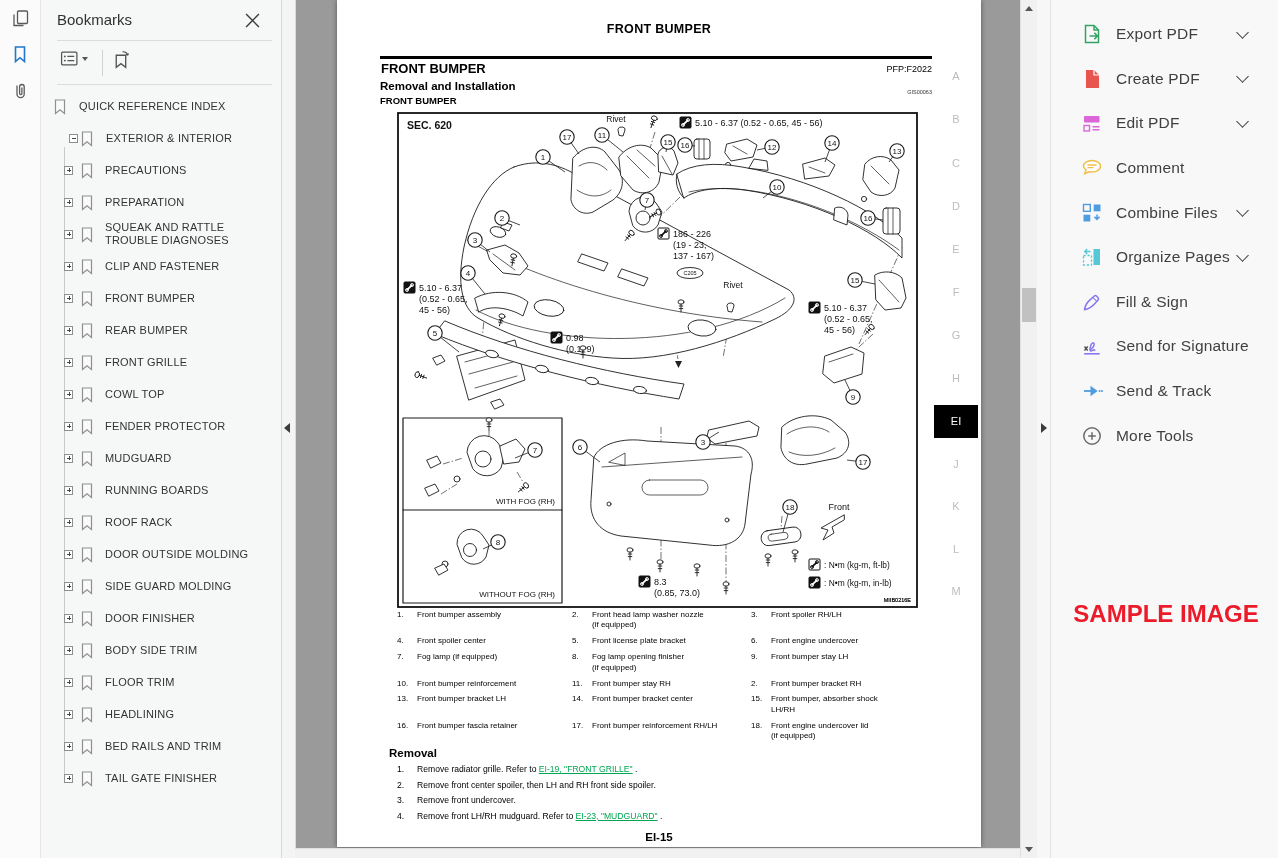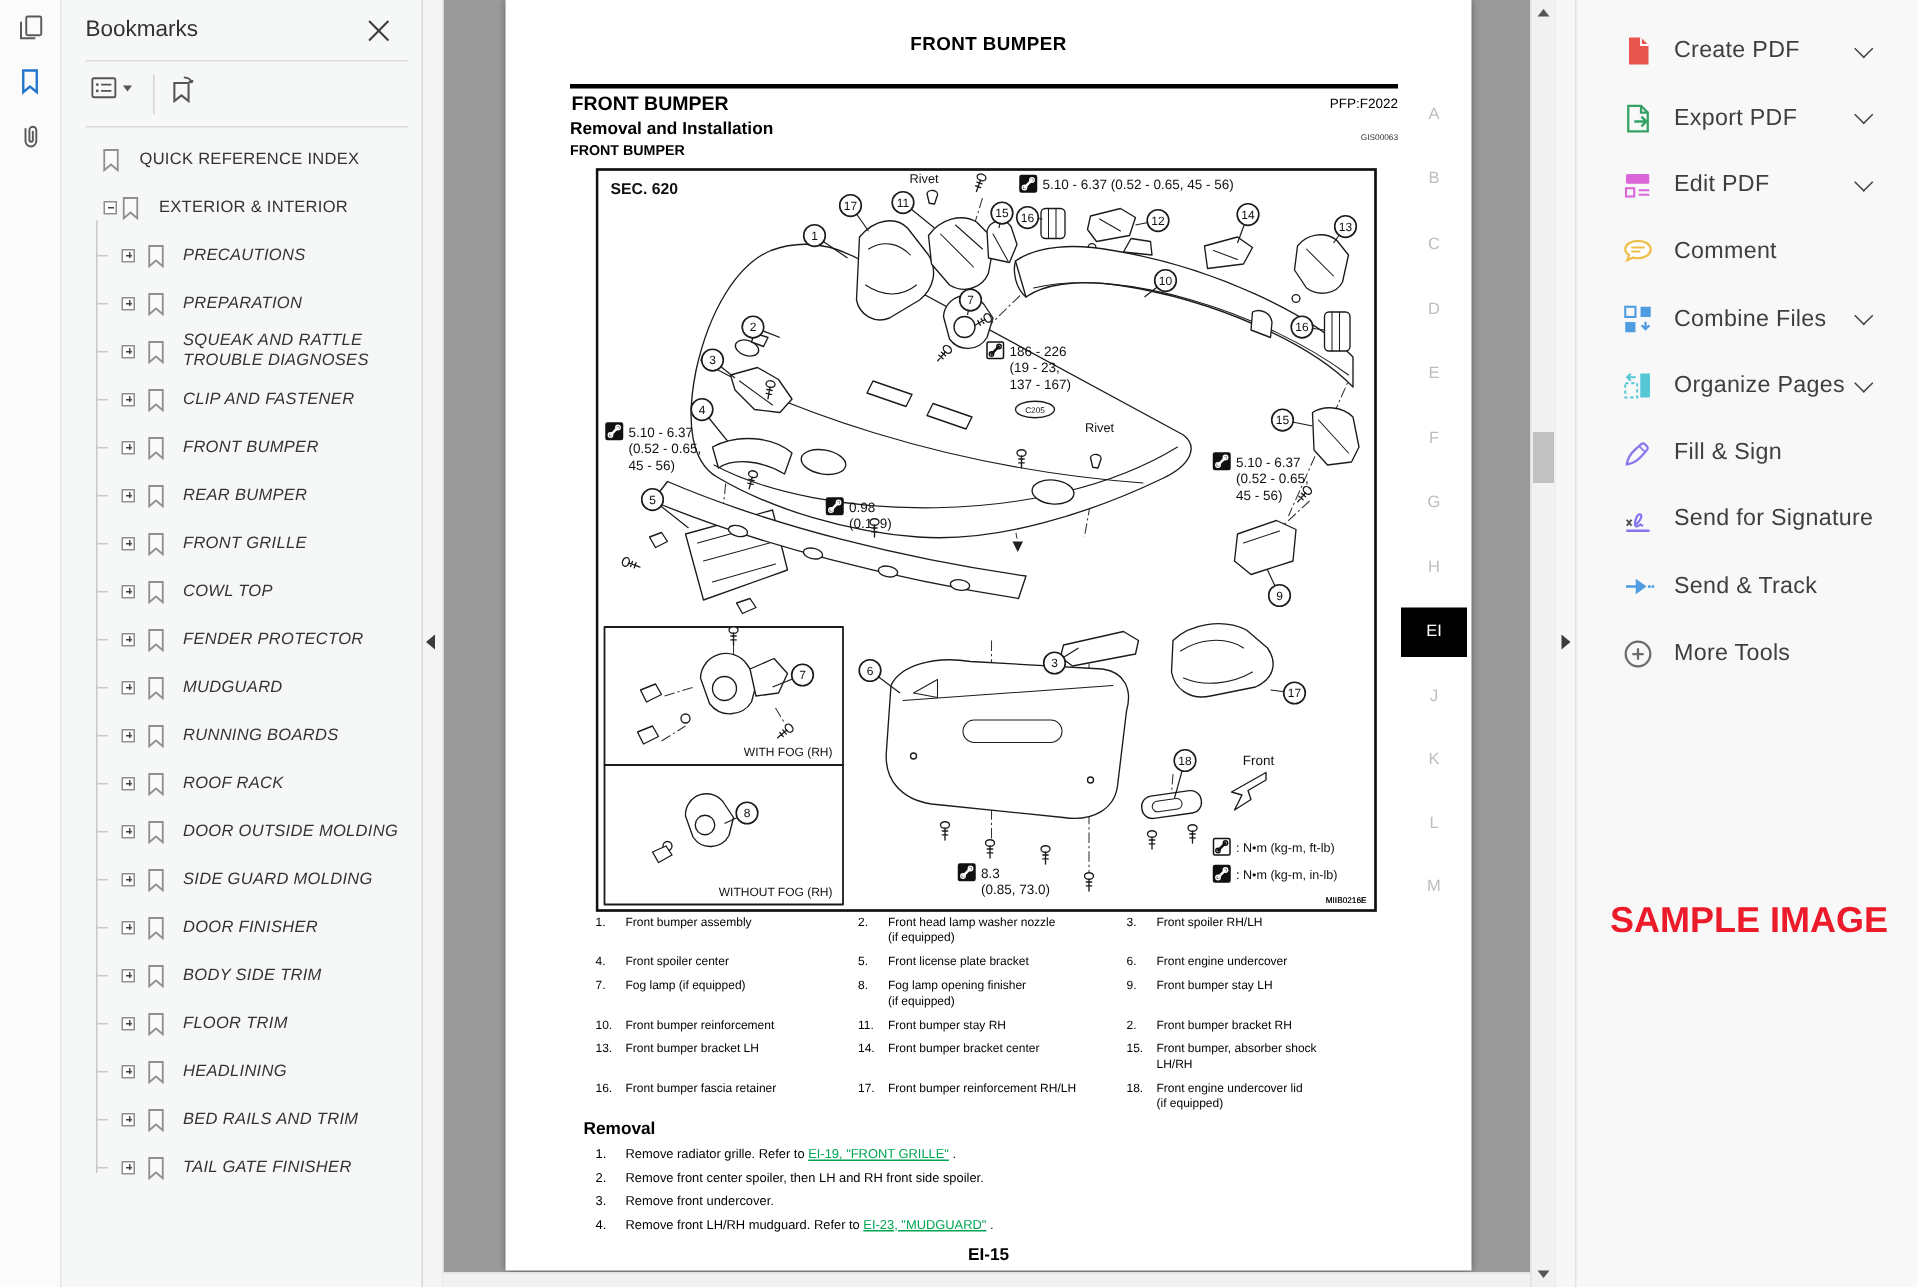--- a/index.html
+++ b/index.html
@@ -18,23 +18,23 @@
   #bm-toolbar{position:absolute;left:0;top:41px;right:0;height:43px;}
   .bm-tool{position:absolute;top:8px;display:flex;align-items:center;cursor:pointer;}
   #bm-opt{left:20px;}
   #bm-new{left:71px;}
   #bm-sep{position:absolute;left:62px;top:9px;width:1px;height:26px;background:#d2d2d2;}
   .caret-down{width:0;height:0;border-left:3.5px solid transparent;border-right:3.5px solid transparent;
               border-top:4.5px solid #555;margin-left:3px;}
   #bm-list{position:absolute;left:0;top:90px;right:0;bottom:0;overflow:hidden;}
   #bm-treeline{position:absolute;left:24px;top:57px;width:1px;height:635px;background:#c9c9c9;}
   .bm-row{position:relative;display:flex;align-items:center;min-height:32px;cursor:pointer;}
-  .bm-row.lvl0{padding-left:28px;}
+  .bm-row.lvl0{padding-left:14px;}
   .bm-row.lvl0.has-exp{padding-left:29px;}
-  .bm-row.lvl1{padding-left:41px;font-style:italic;}
+  .bm-row.lvl1{padding-left:24px;}
   .bm-row.lvl1::before{content:"";position:absolute;left:24px;top:50%;width:8px;height:1px;background:#c9c9c9;}
   .exp{position:relative;width:9px;height:9px;background:#fff;border:1px solid #8e8e8e;
        box-sizing:border-box;margin-right:8px;flex:none;}
   .bm-row.lvl0 .exp{margin-right:3px;}
   .exp::before{content:"";position:absolute;left:1.5px;right:1.5px;top:50%;height:1px;background:#444;}
   .exp.plus::after{content:"";position:absolute;top:1.5px;bottom:1.5px;left:50%;width:1px;background:#444;}
   .bm-flag{flex:none;display:flex;margin-top:1px;}
   .bm-label{margin-left:12px;font-size:11px;color:#333;line-height:13px;max-width:152px;letter-spacing:.2px;}
   .bm-row.lvl0 .bm-label{margin-left:13px;}
   
@@ -765,36 +765,36 @@
 
 <div id="tools-collapse">
   <div class="tri"></div>
 </div>
 
 <div id="tools-panel">
   <div id="tools-list">
       <div class="tool-item">
         <span class="tool-icon">
           <svg width="22" height="22" viewBox="0 0 22 22">
-            <path d="M5,2 h8 l5,5 v13 h-13 z" fill="#e8554e"></path>
-            <path d="M13,2 v5 h5" fill="none" stroke="#fff" stroke-width="1.2"></path>
-          </svg>
-        </span>
-        <span class="tool-label">Create PDF</span>
-        <span class="chev"></span>
-      </div>
-      <div class="tool-item">
-        <span class="tool-icon">
-          <svg width="22" height="22" viewBox="0 0 22 22">
             <path d="M4.5,2.5 h8.5 l4.5,4.5 v12.5 h-13 z" fill="none" stroke="#35a264" stroke-width="1.5"></path>
             <path d="M13,2.5 v4.5 h4.5" fill="none" stroke="#35a264" stroke-width="1.5"></path>
             <path d="M8.5,13 h8 m-3.2,-3.2 l3.2,3.2 -3.2,3.2" fill="none" stroke="#35a264" stroke-width="1.6"></path>
           </svg>
         </span>
         <span class="tool-label">Export PDF</span>
+        <span class="chev"></span>
+      </div>
+      <div class="tool-item">
+        <span class="tool-icon">
+          <svg width="22" height="22" viewBox="0 0 22 22">
+            <path d="M5,2 h8 l5,5 v13 h-13 z" fill="#e8554e"></path>
+            <path d="M13,2 v5 h5" fill="none" stroke="#fff" stroke-width="1.2"></path>
+          </svg>
+        </span>
+        <span class="tool-label">Create PDF</span>
         <span class="chev"></span>
       </div>
       <div class="tool-item">
         <span class="tool-icon">
           <svg width="22" height="22" viewBox="0 0 22 22">
             <rect x="3" y="4" width="15.5" height="6.5" rx="1" fill="#da66da"></rect>
             <rect x="3" y="13.5" width="5.5" height="5.5" fill="none" stroke="#da66da" stroke-width="1.4"></rect>
             <path d="M11.5,14.8 h7 M11.5,17.8 h7" stroke="#da66da" stroke-width="1.4"></path>
           </svg>
         </span>

